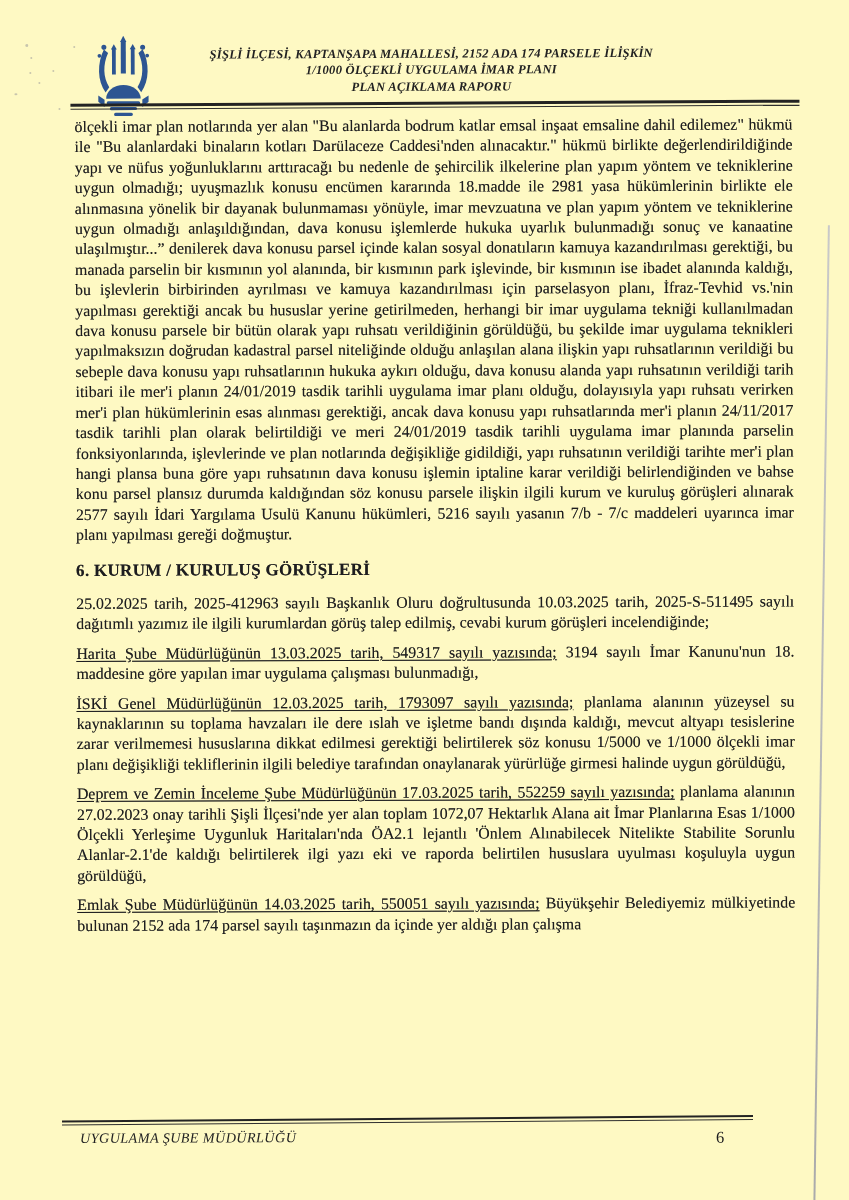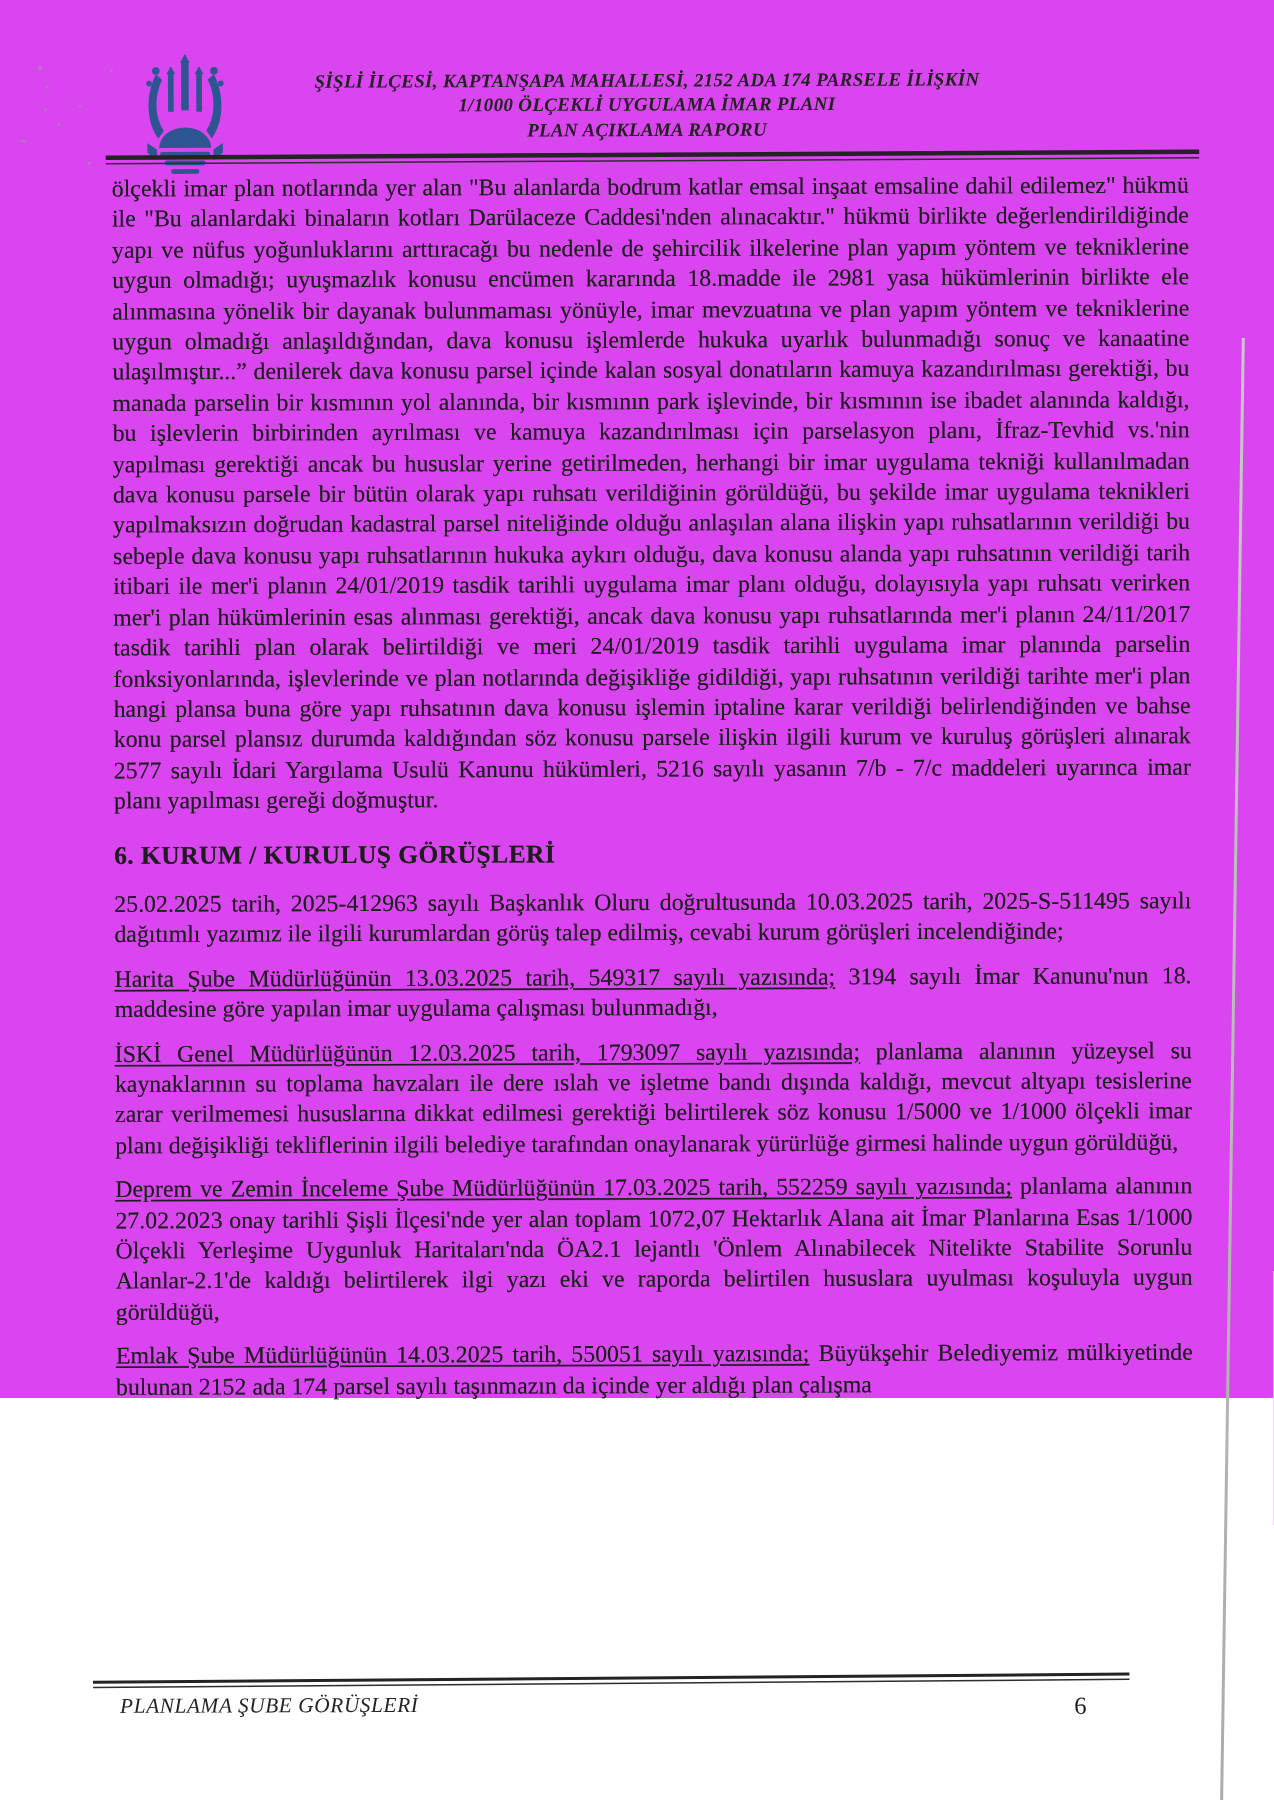--- a/index.html
+++ b/index.html
@@ -4,22 +4,22 @@
 <style>
   html, body {
     margin: 0; padding: 0;
     width: 849px; height: 1200px;
     background: #ffffff;
     font-family: "Liberation Serif", serif;
     overflow: hidden;
   }
   .sheet {
     position: relative;
-    width: 849px; height: 932px;
-    background: #d946ef;
+    width: 849px; height: 1200px;
+    background: #fef9c3;
     color: #1e1e1e;
   }
   .tilt {
     position: absolute; inset: 0;
     transform: rotate(-0.2deg);
     transform-origin: 60px 1120px;
   }
   
   .logo {
     position: absolute; left: 94px; top: 36px;
@@ -144,18 +144,18 @@
       <p><span class="lead">Harita Şube Müdürlüğünün 13.03.2025 tarih, 549317 sayılı yazısında;</span><span> 3194 sayılı İmar Kanunu'nun 18. maddesine göre yapılan imar uygulama çalışması bulunmadığı,</span></p>
 
       <p><span class="lead">İSKİ Genel Müdürlüğünün 12.03.2025 tarih, 1793097 sayılı yazısında;</span><span> planlama alanının yüzeysel su kaynaklarının su toplama havzaları ile dere ıslah ve işletme bandı dışında kaldığı, mevcut altyapı tesislerine zarar verilmemesi hususlarına dikkat edilmesi gerektiği belirtilerek söz konusu 1/5000 ve 1/1000 ölçekli imar planı değişikliği tekliflerinin ilgili belediye tarafından onaylanarak yürürlüğe girmesi halinde uygun görüldüğü,</span></p>
 
       <p><span class="lead">Deprem ve Zemin İnceleme Şube Müdürlüğünün 17.03.2025 tarih, 552259 sayılı yazısında;</span><span> planlama alanının 27.02.2023 onay tarihli Şişli İlçesi'nde yer alan toplam 1072,07 Hektarlık Alana ait İmar Planlarına Esas 1/1000 Ölçekli Yerleşime Uygunluk Haritaları'nda ÖA2.1 lejantlı 'Önlem Alınabilecek Nitelikte Stabilite Sorunlu Alanlar-2.1'de kaldığı belirtilerek ilgi yazı eki ve raporda belirtilen hususlara uyulması koşuluyla uygun görüldüğü,</span></p>
 
       <p><span class="lead">Emlak Şube Müdürlüğünün 14.03.2025 tarih, 550051 sayılı yazısında;</span><span> Büyükşehir Belediyemiz mülkiyetinde bulunan 2152 ada 174 parsel sayılı taşınmazın da içinde yer aldığı plan çalışma</span></p>
     </div>
 
     <div class="footer-rule"></div>
-    <div class="footer-dept">PLANLAMA ŞUBE GÖRÜŞLERİ</div>
+    <div class="footer-dept">UYGULAMA ŞUBE MÜDÜRLÜĞÜ</div>
     <div class="page-number">6</div>
 
     <div class="edge-line"></div>
   </div>
 </div>
 
 </body></html>

